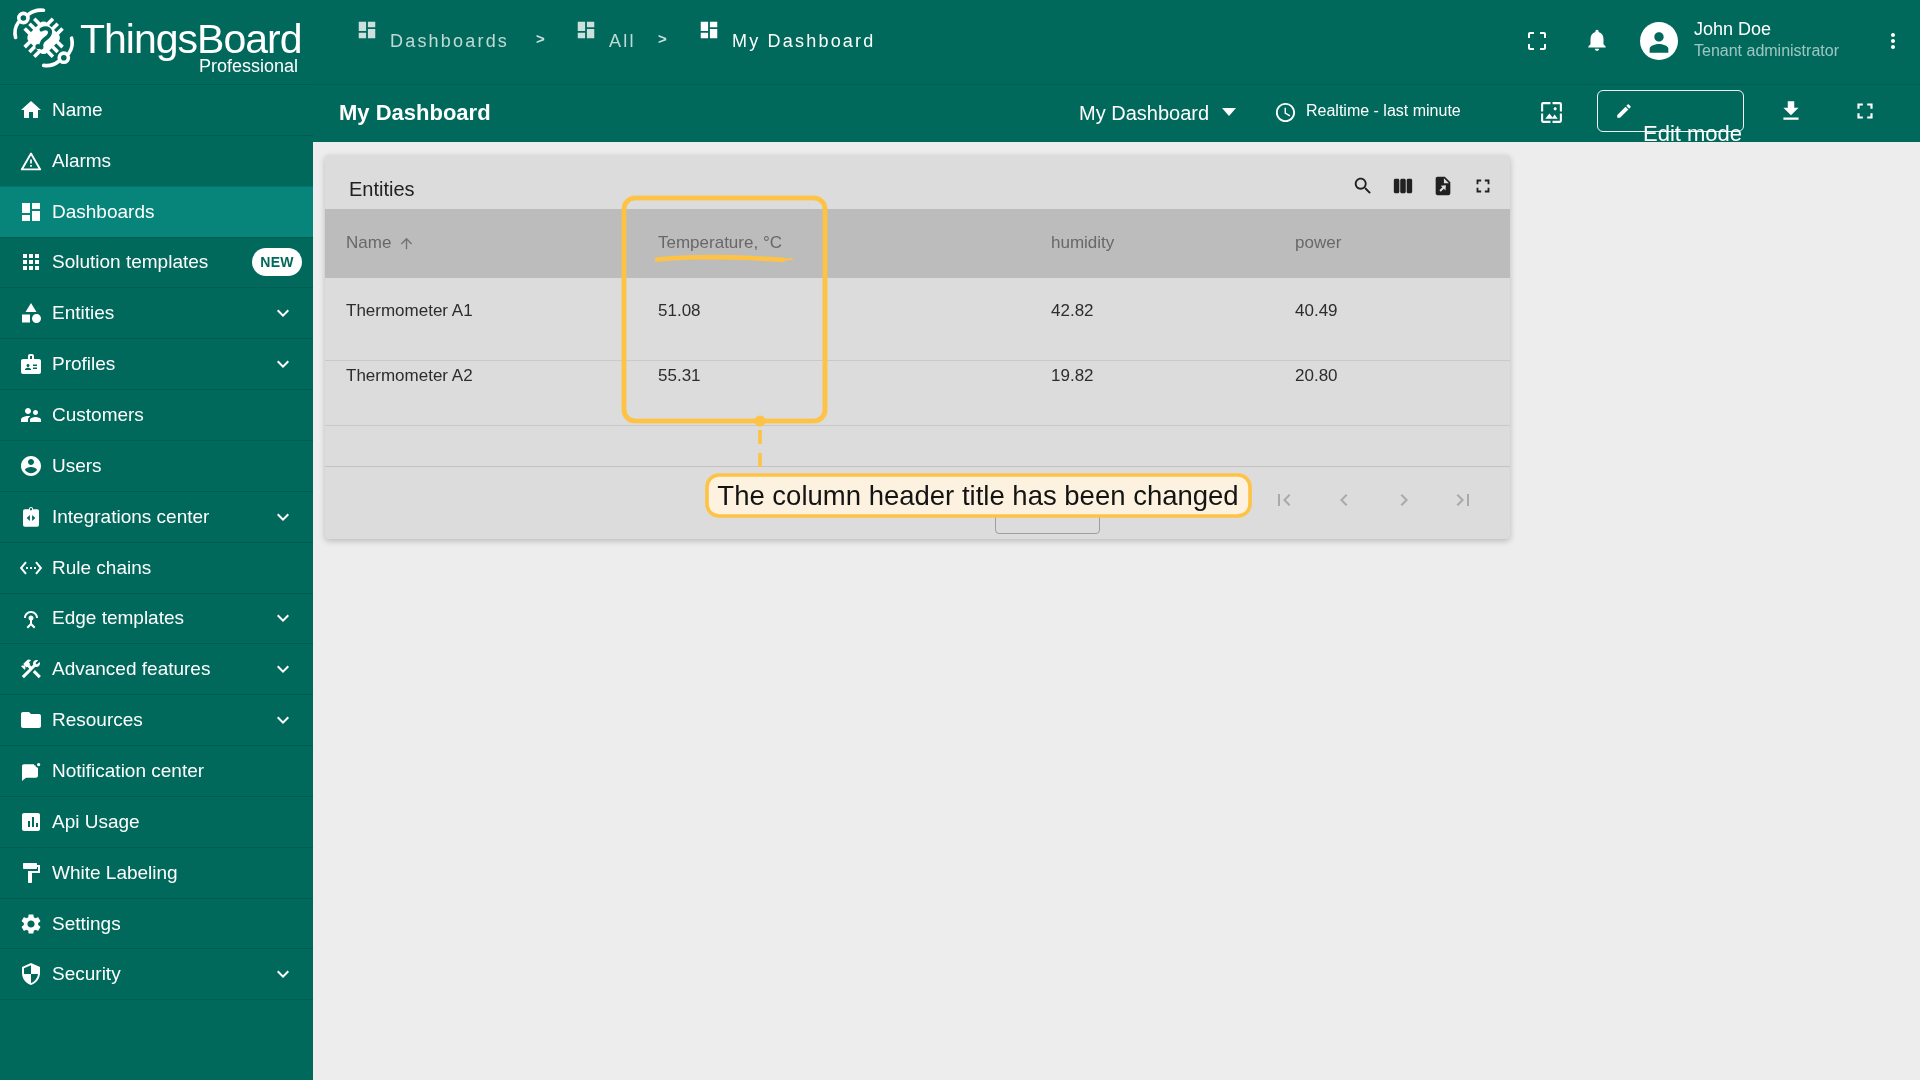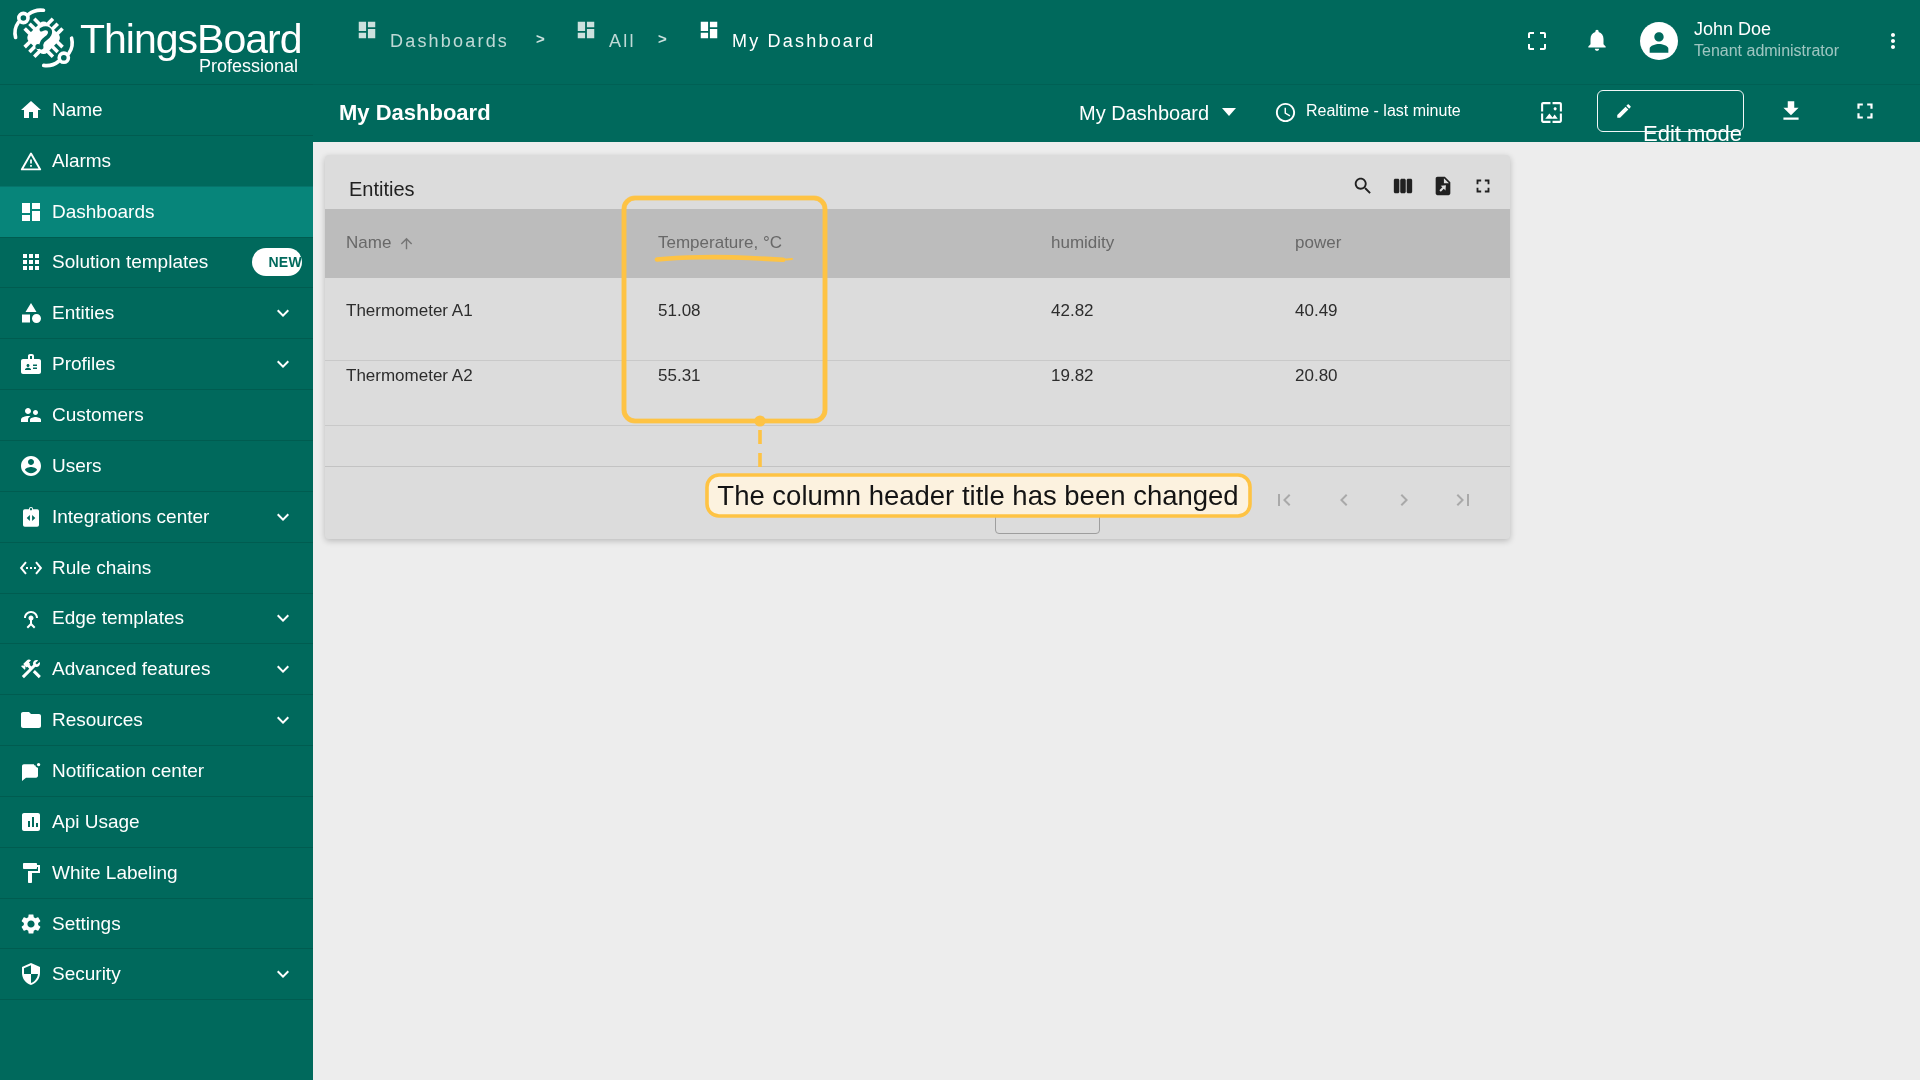--- a/index.html
+++ b/index.html
@@ -17,21 +17,21 @@
 .wtitle { position:absolute; left:24px; top:23px; font-size:20px; color:#212121; }
 .thead { position:absolute; left:0; top:54px; width:1185px; height:68.5px; background:#bcbcbc; }
 .hcell { position:absolute; top:0; height:68.5px; line-height:68.5px; font-size:17px; color:#686868; }
 .trow { position:absolute; left:0; width:1185px; height:83px; border-bottom:1px solid #c9c9c9; }
 .tcell { position:absolute; top:0; height:65px; line-height:65px; font-size:17px; color:#2d2d2d; }
 .menu-item { position:absolute; left:0; width:313px; height:50.85px; border-top:1px solid rgba(0,0,0,0.12); }
 .menu-item .micon { position:absolute; left:19px; top:50%; margin-top:-12px; }
 .menu-item .mlabel { position:absolute; left:52px; top:50%; margin-top:-11px; font-size:19px; color:#fff; line-height:22px; white-space:nowrap; }
 .menu-item .mchev { position:absolute; left:271px; top:50%; margin-top:-12px; }
 .menu-item.active { background:#07857a; }
-.badge-new { position:absolute; left:252px; top:50%; margin-top:-14px; width:50px; height:28px; border-radius:14px; background:#fff; color:#00695c; font-size:14px; font-weight:700; text-align:right; line-height:28px; letter-spacing:0.3px; }
+.badge-new { position:absolute; left:252px; top:50%; margin-top:-14px; width:50px; height:28px; border-radius:14px; background:#fff; color:#00695c; font-size:14px; font-weight:700; text-align:center; line-height:28px; letter-spacing:0.3px; }
 </style>
 </head>
 <body>
 <div id="topbar">
   <svg class="abs ic" style="left:43px;top:19px" width="22" height="22" viewBox="0 0 24 24" fill="rgba(255,255,255,0.8)">
       <path d="M3 13h8V3H3v10zm0 8h8v-6H3v6zm10 0h8V11h-8v10zm0-18v6h8V3h-8z"></path>
     </svg>
   <div class="abs crumbtxt" style="left:77px;top:31px">Dashboards</div>
   <div class="abs crumbsep" style="left:223px;top:30px">&gt;</div>
   <svg class="abs ic" style="left:262px;top:19px" width="22" height="22" viewBox="0 0 24 24" fill="rgba(255,255,255,0.8)">

